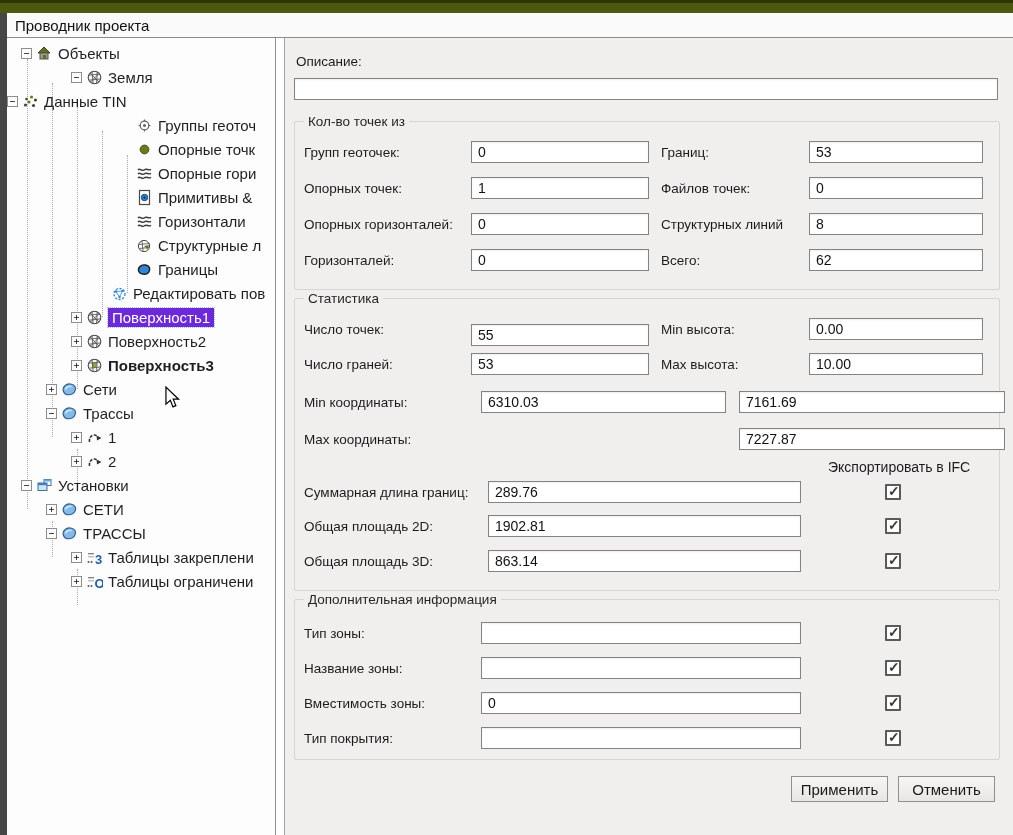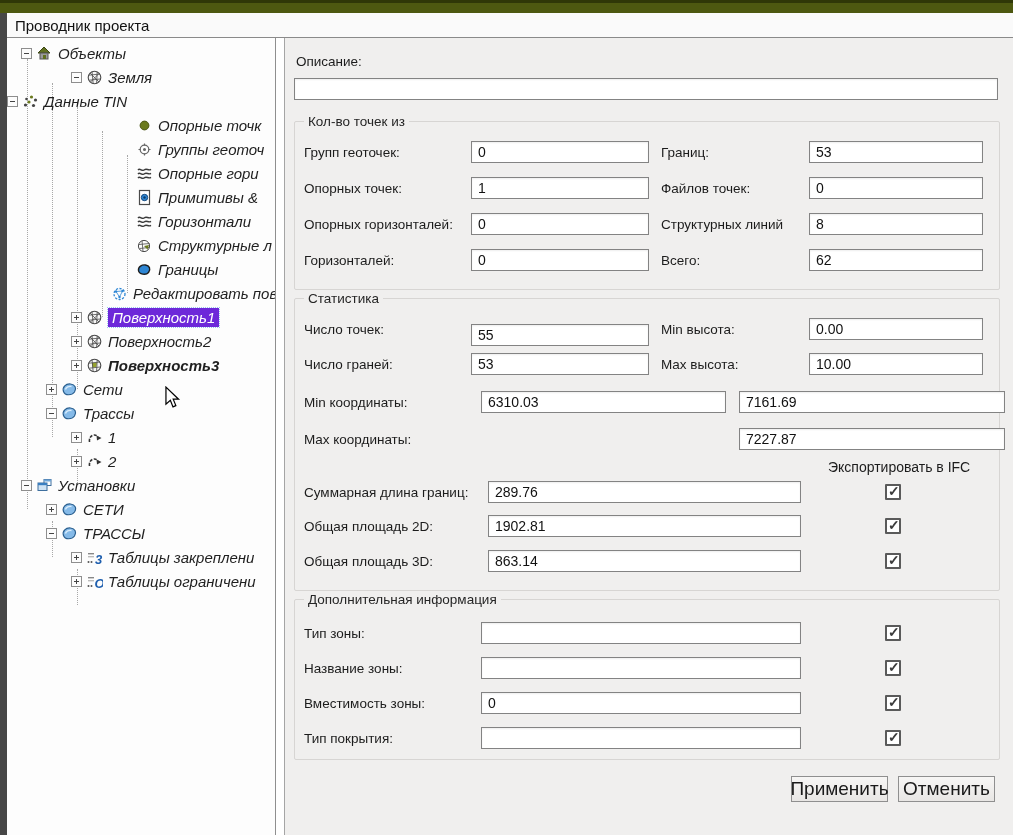--- a/index.html
+++ b/index.html
@@ -7,21 +7,21 @@
        font-family:"Liberation Sans",sans-serif;color:#1c1c1c;}
   
   .topbar{position:absolute;left:0;top:0;width:1013px;height:13px;background:#4d5810;
           box-shadow:inset 0 3px 0 #2f3707;}
   .paneltitle{position:absolute;left:7px;top:13px;width:1006px;height:24px;background:#fafafa;
           border-bottom:1px solid #8a8a8a;display:flex;align-items:center;}
   .paneltitle span{margin-left:8px;font-size:15px;color:#111;}
   .leftstrip{position:absolute;left:0;top:13px;width:7px;height:822px;background:#474747;}
   
   .tree{position:absolute;left:7px;top:38px;width:269px;height:797px;background:#fdfdfd;
-        border-right:1px solid #8f8f8f;overflow:hidden;padding-top:3px;box-sizing:border-box;font-style:italic;}
+        border-right:1px solid #8f8f8f;overflow:hidden;padding-top:3px;box-sizing:border-box;}
   .trow{height:24px;display:flex;align-items:center;white-space:nowrap;position:relative;}
   .exp{width:11px;height:11px;box-sizing:border-box;border:1px solid #8e8e8e;background:#fcfcfc;
        flex:0 0 11px;position:relative;margin-right:4px;}
   .exp::before{content:"";position:absolute;left:2px;right:2px;top:4px;height:1px;background:#444;}
   .exp.plus::after{content:"";position:absolute;top:2px;bottom:2px;left:4px;width:1px;background:#444;}
   .spacer{flex:0 0 15px;}
   .ticon{flex:0 0 17px;width:17px;height:17px;margin-right:5px;}
   .tlabel{font-size:15px;color:#1f1f1f;}
   .trow.selected .tlabel{background:#6d28d9;color:#fff;padding:1px 4px;outline:1px dotted #9cc3ef;}
   .trow.bold .tlabel{font-weight:bold;}
@@ -33,21 +33,21 @@
   .fld{position:absolute;height:22px;border:1px solid #838383;background:#fff;font-size:14px;
        font-family:"Liberation Sans",sans-serif;padding:0 0 0 6px;box-sizing:border-box;color:#111;
        box-shadow:inset 0 1px 2px rgba(0,0,0,0.07);}
   .grp{position:absolute;border:1px solid #d7d5d3;border-radius:2px;}
   .gtitle{position:absolute;font-size:13.5px;color:#262626;background:#f0efee;padding:0 4px;white-space:nowrap;}
   .cb{position:absolute;width:16px;height:16px;box-sizing:border-box;border:2px solid #5a5a5a;
       background:#fff;border-radius:1px;}
   .cb.checked::after{content:"\2713";position:absolute;left:1px;top:-3px;font-size:14px;
       font-weight:bold;color:#3c3c3c;}
   .btn{position:absolute;width:95px;height:24px;background:linear-gradient(#f7f6f5,#e8e6e4);
-      border:1px solid #8f8f8f;font-size:19px;font-family:"Liberation Sans",sans-serif;
+      border:1px solid #8f8f8f;font-size:15px;font-family:"Liberation Sans",sans-serif;
       display:flex;align-items:center;justify-content:center;color:#1a1a1a;}
   .cursor{position:absolute;left:162px;top:386px;width:20px;height:22px;z-index:50;}
 </style>
 </head>
 <body>
 
 <svg width="0" height="0" style="position:absolute" aria-hidden="true">
   <defs>
     <symbol id="sym-objects" viewBox="0 0 17 17">
       <polygon points="2,8 8,2 14,8" fill="#5f6f1f" stroke="#3c4713" stroke-width="1"></polygon>
@@ -169,30 +169,30 @@
   <div class="trow" style="">
     <span class="exp"></span>
     <svg class="ticon">
         <use href="#sym-tin"></use>
       </svg>
     <span class="tlabel">Данные TIN</span>
   </div>
   <div class="trow" style="padding-left:114px">
     <span class="spacer"></span>
     <svg class="ticon">
+        <use href="#sym-geo"></use>
+      </svg>
+    <span class="tlabel">Группы геоточ</span>
+  </div>
+  <div class="trow" style="padding-left:114px">
+    <span class="spacer"></span>
+    <svg class="ticon">
         <use href="#sym-point"></use>
       </svg>
     <span class="tlabel">Опорные точк</span>
-  </div>
-  <div class="trow" style="padding-left:114px">
-    <span class="spacer"></span>
-    <svg class="ticon">
-        <use href="#sym-geo"></use>
-      </svg>
-    <span class="tlabel">Группы геоточ</span>
   </div>
   <div class="trow" style="padding-left:114px">
     <span class="spacer"></span>
     <svg class="ticon">
         <use href="#sym-waves"></use>
       </svg>
     <span class="tlabel">Опорные гори</span>
   </div>
   <div class="trow" style="padding-left:114px">
     <span class="spacer"></span>

